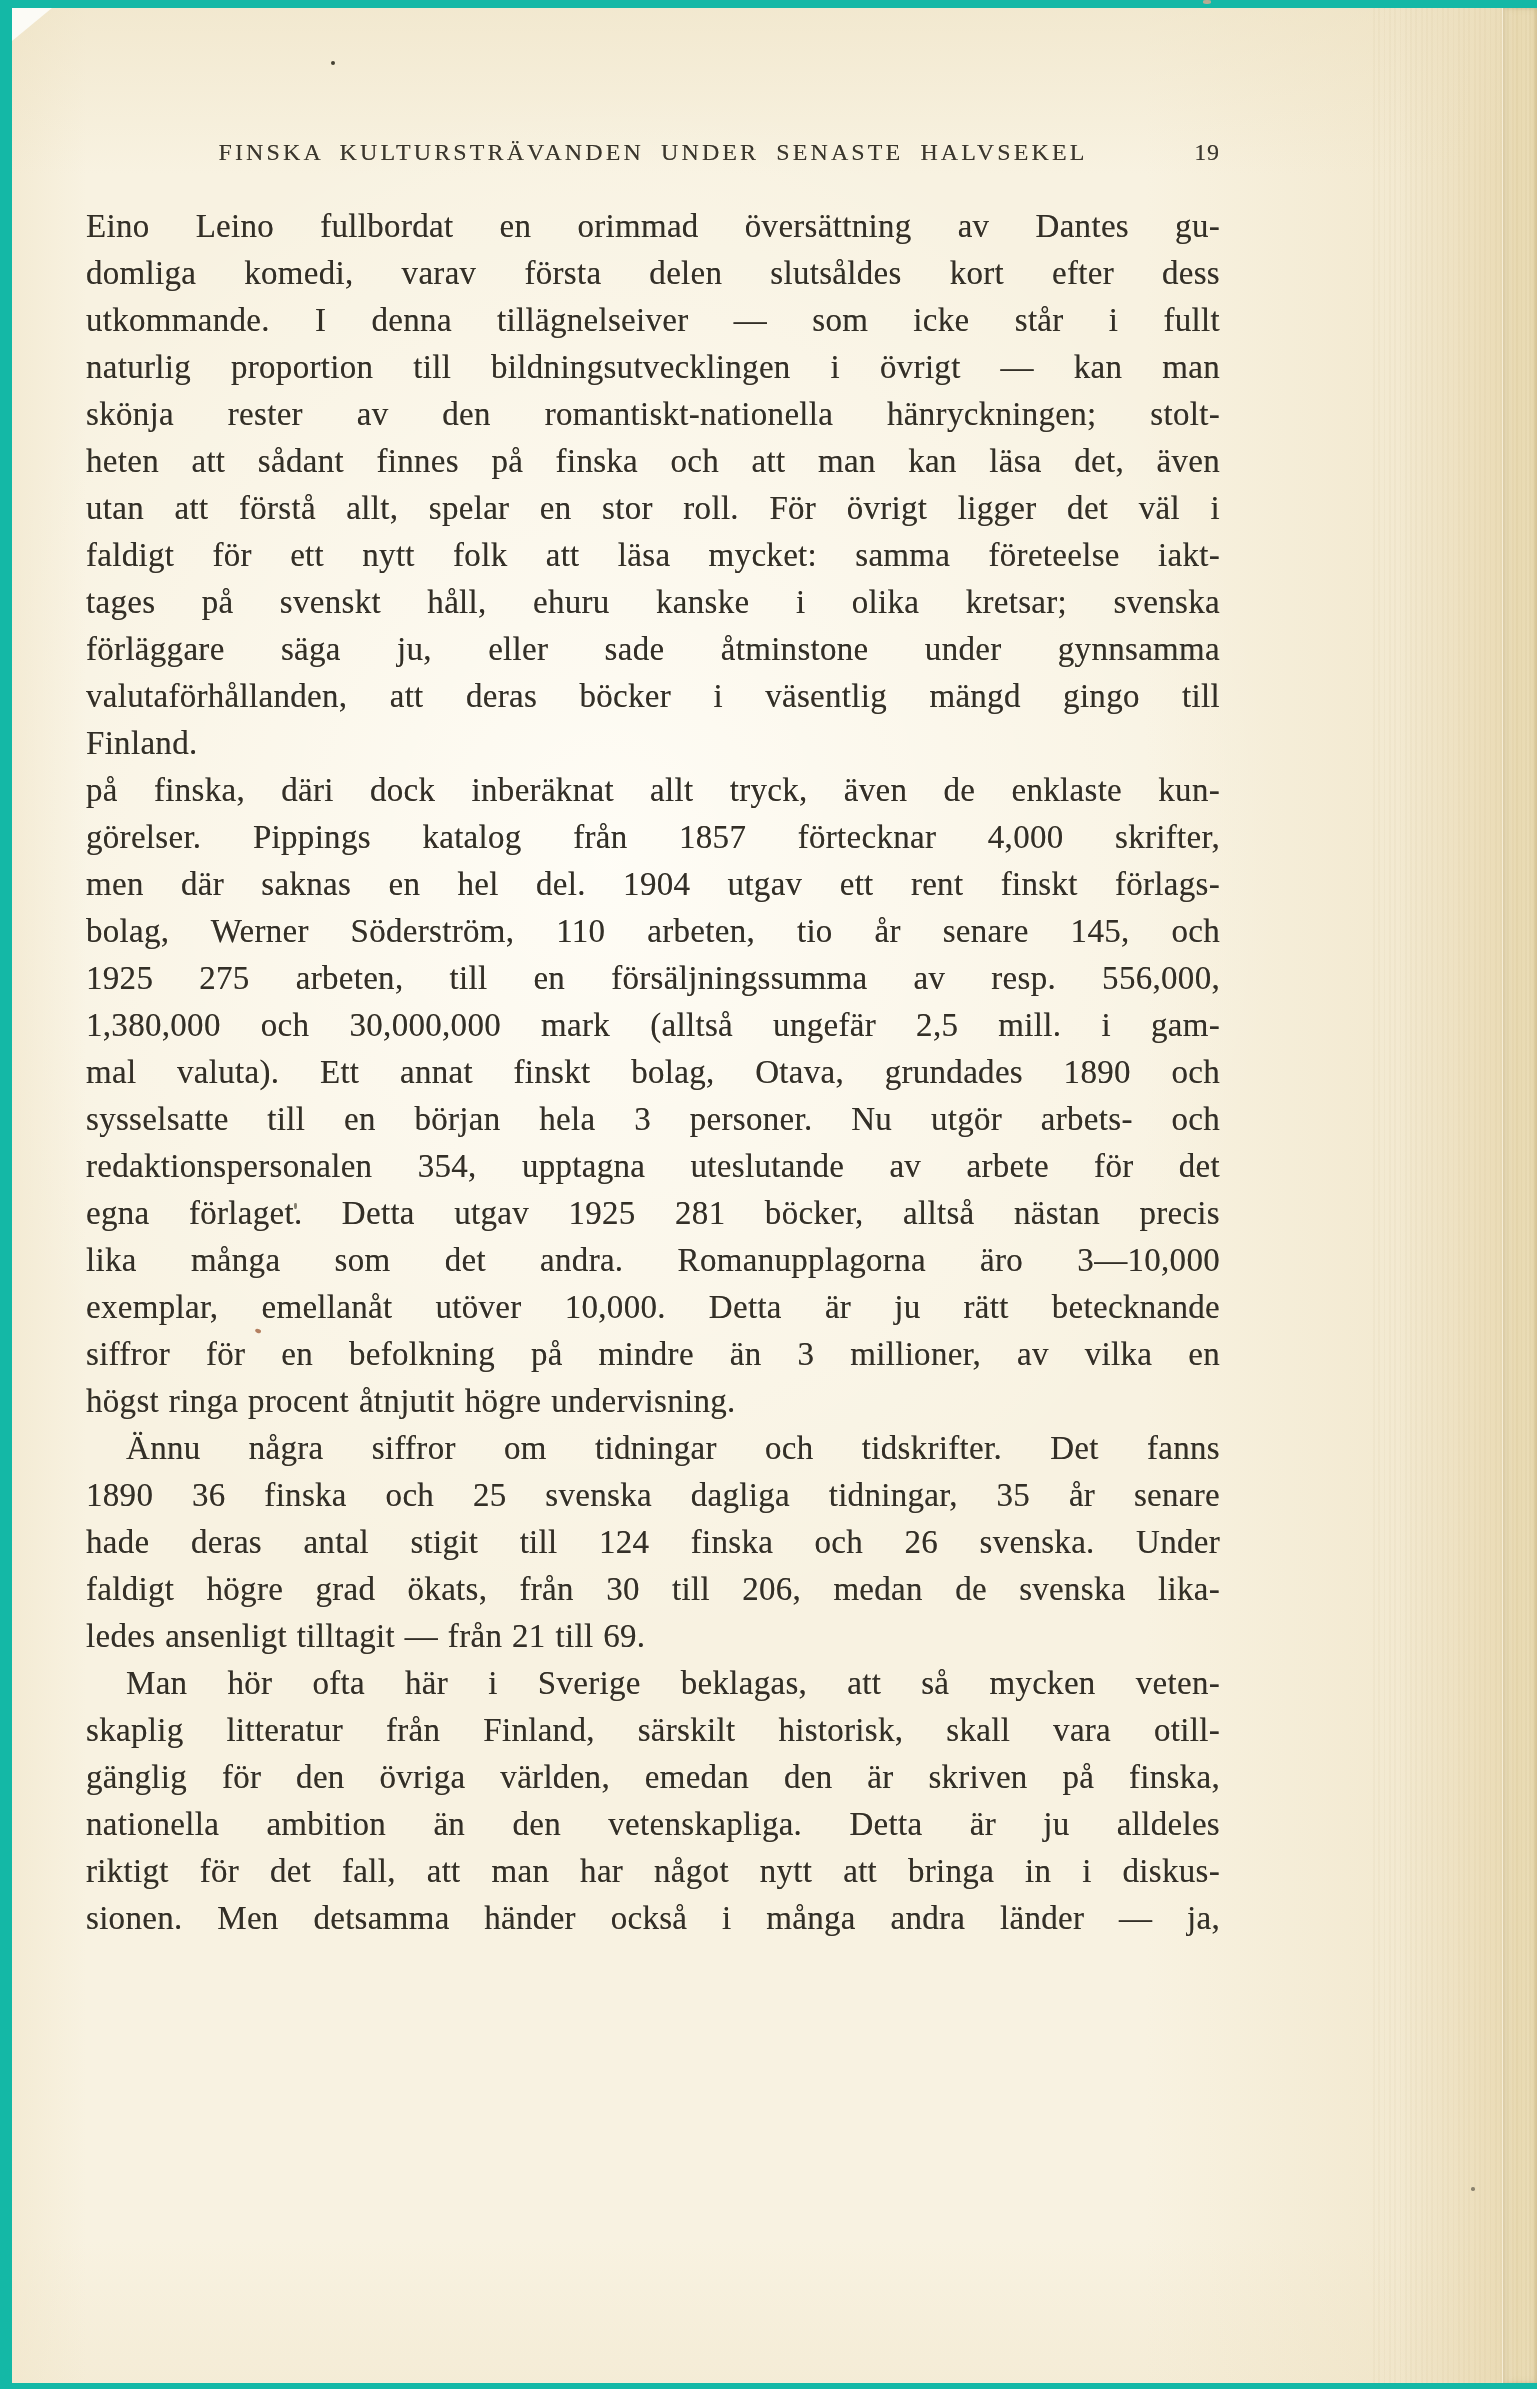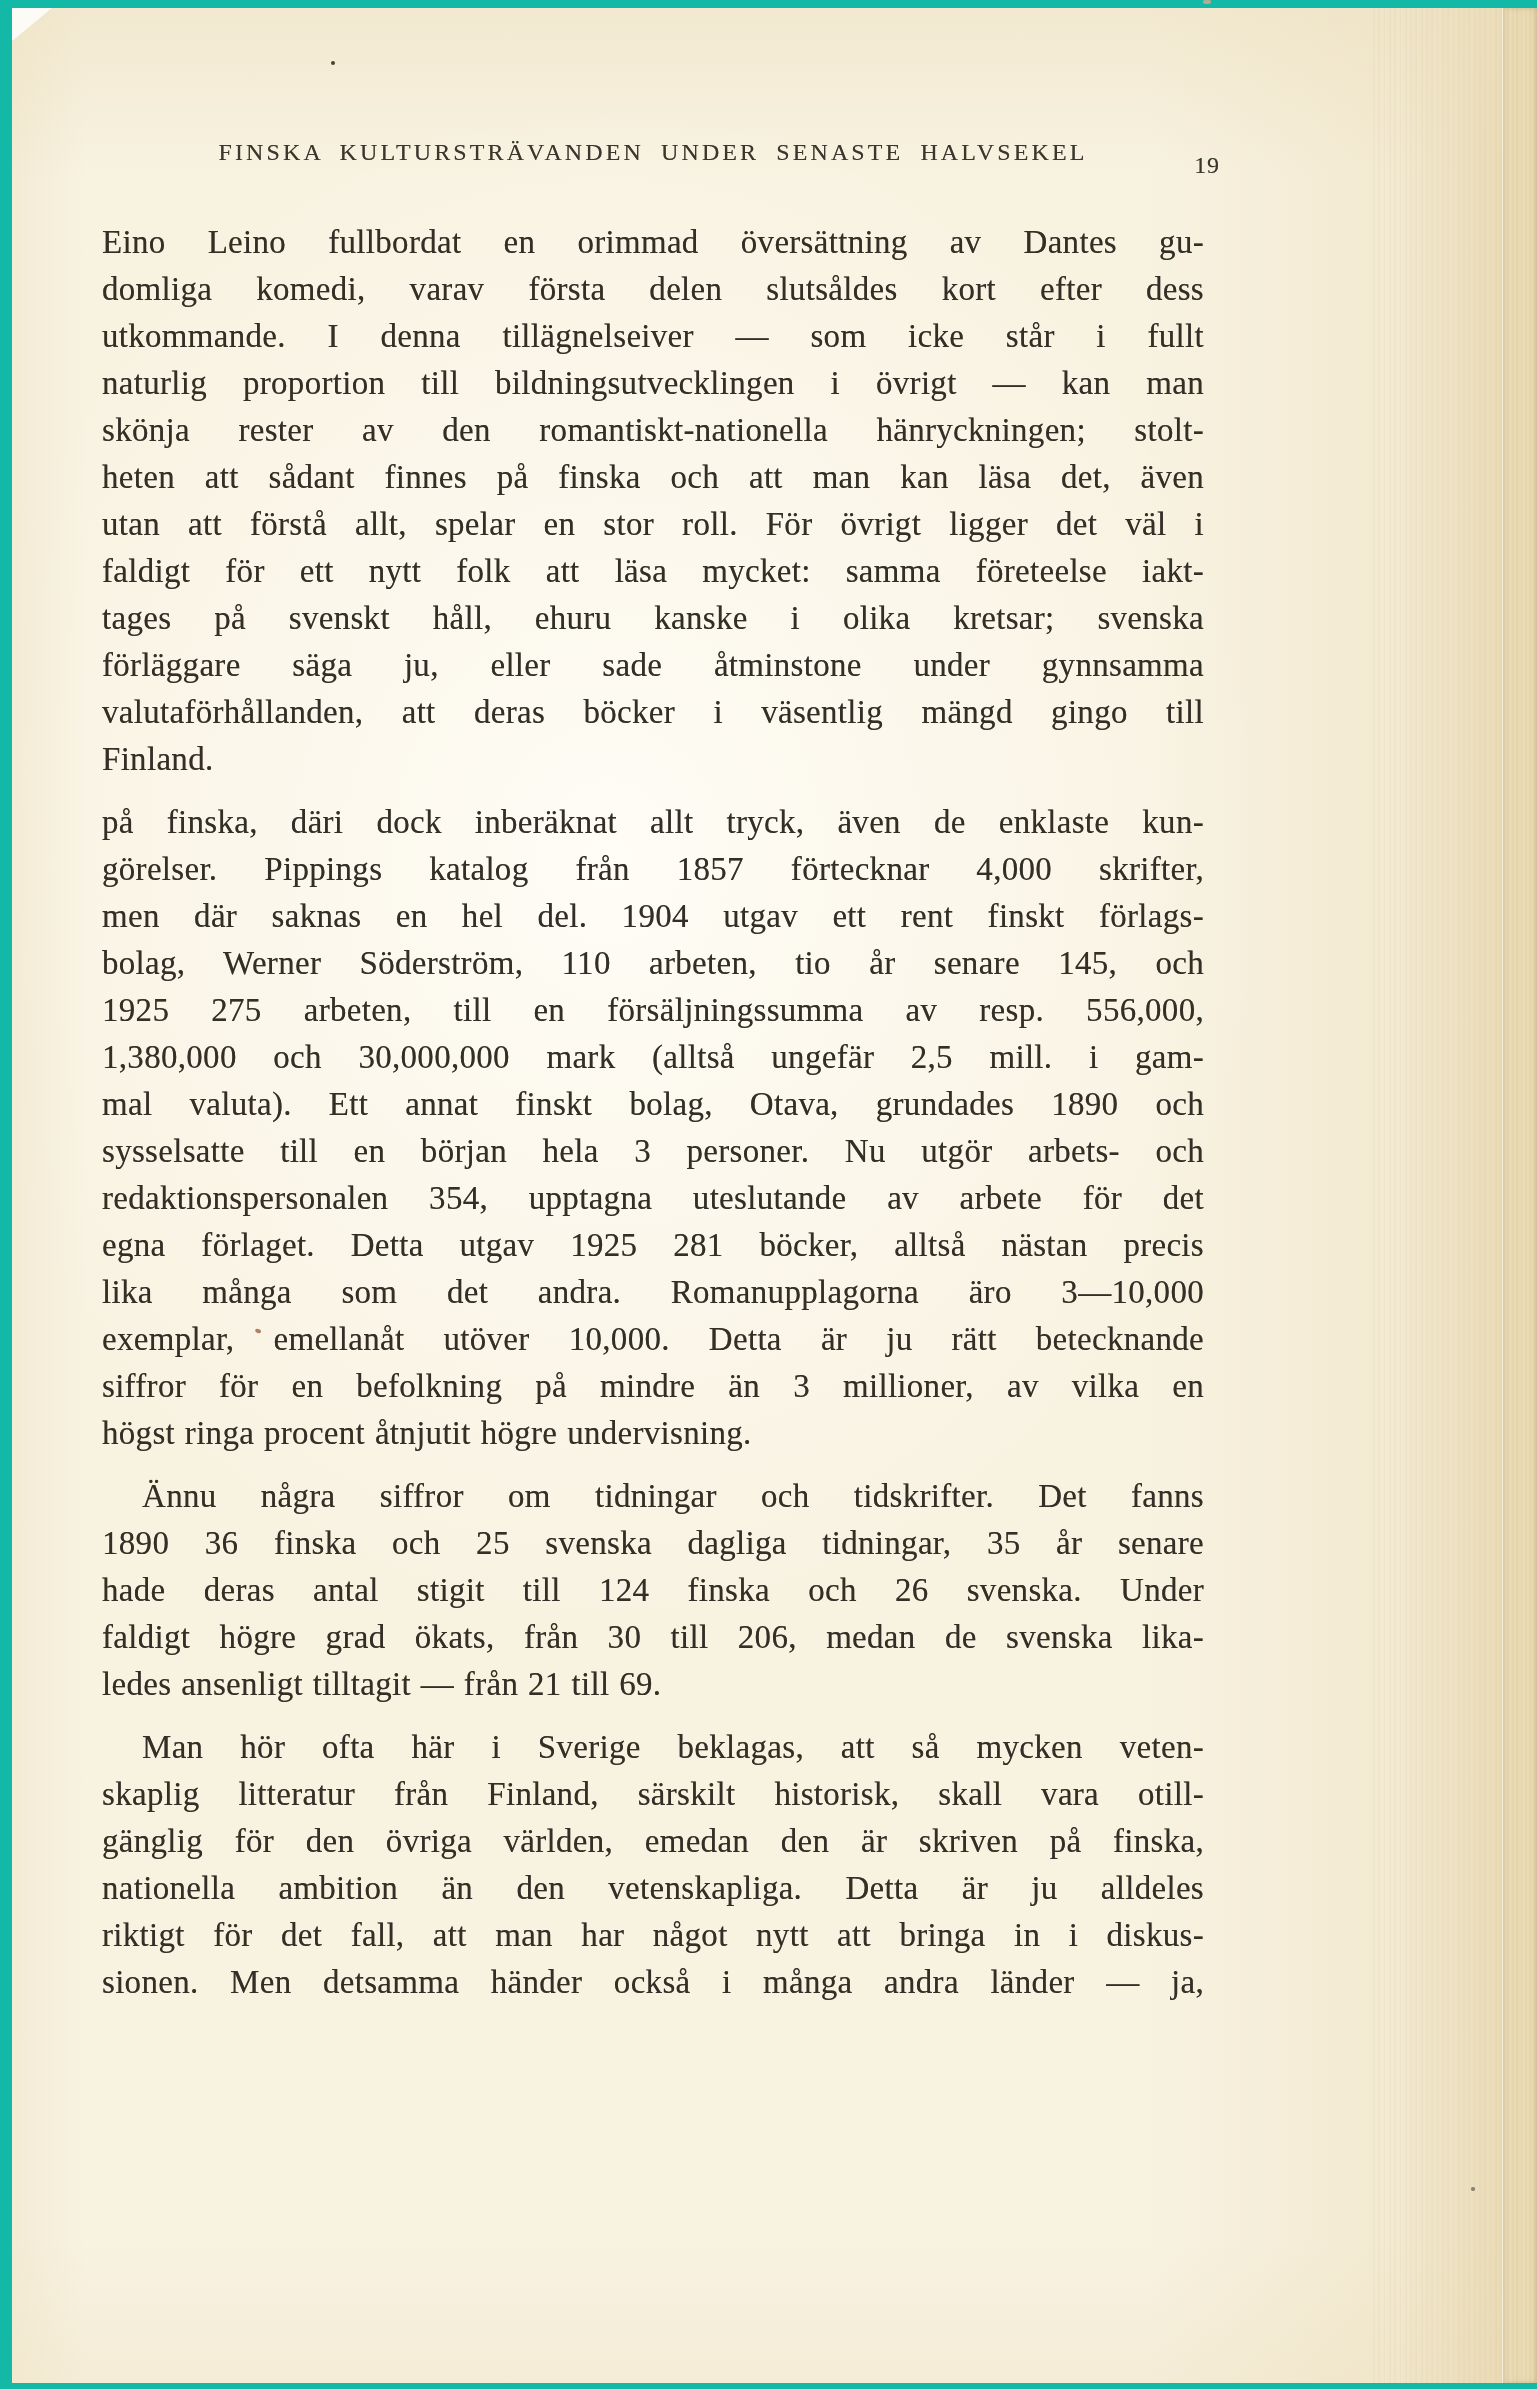--- a/index.html
+++ b/index.html
@@ -45,35 +45,35 @@
   
   .running-head{
     position:absolute;left:86px;top:139px;width:1134px;height:30px;
     text-align:center;
     color:#3b372e;
     font-size:24px;line-height:26.4px;
     letter-spacing:3.1px;word-spacing:8px;
     text-shadow:0 0 0.6px rgba(59,55,46,0.55);
   }
   .page-number{
-    position:absolute;right:0;top:13px;
+    position:absolute;right:0;top:0;
     letter-spacing:0.9px;word-spacing:0;text-align:right;
   }
 
   
   .text-block{
     position:absolute;left:86px;top:203px;width:1134px;
     color:#332f27;
     font-size:33px;
     line-height:47px;
     letter-spacing:0.3px;
     word-spacing:1.3px;
     text-shadow:0 0 0.6px rgba(51,47,39,0.55);
   }
-  .paragraph{margin:16px;padding:0;}
+  .paragraph{margin:0;padding:0;}
   .line{
     text-align:justify;
     text-align-last:justify;
     overflow:hidden;
     white-space:normal;
   }
   .line.indent{text-indent:40px;}
   .line.last{text-align-last:left;}
 
   

